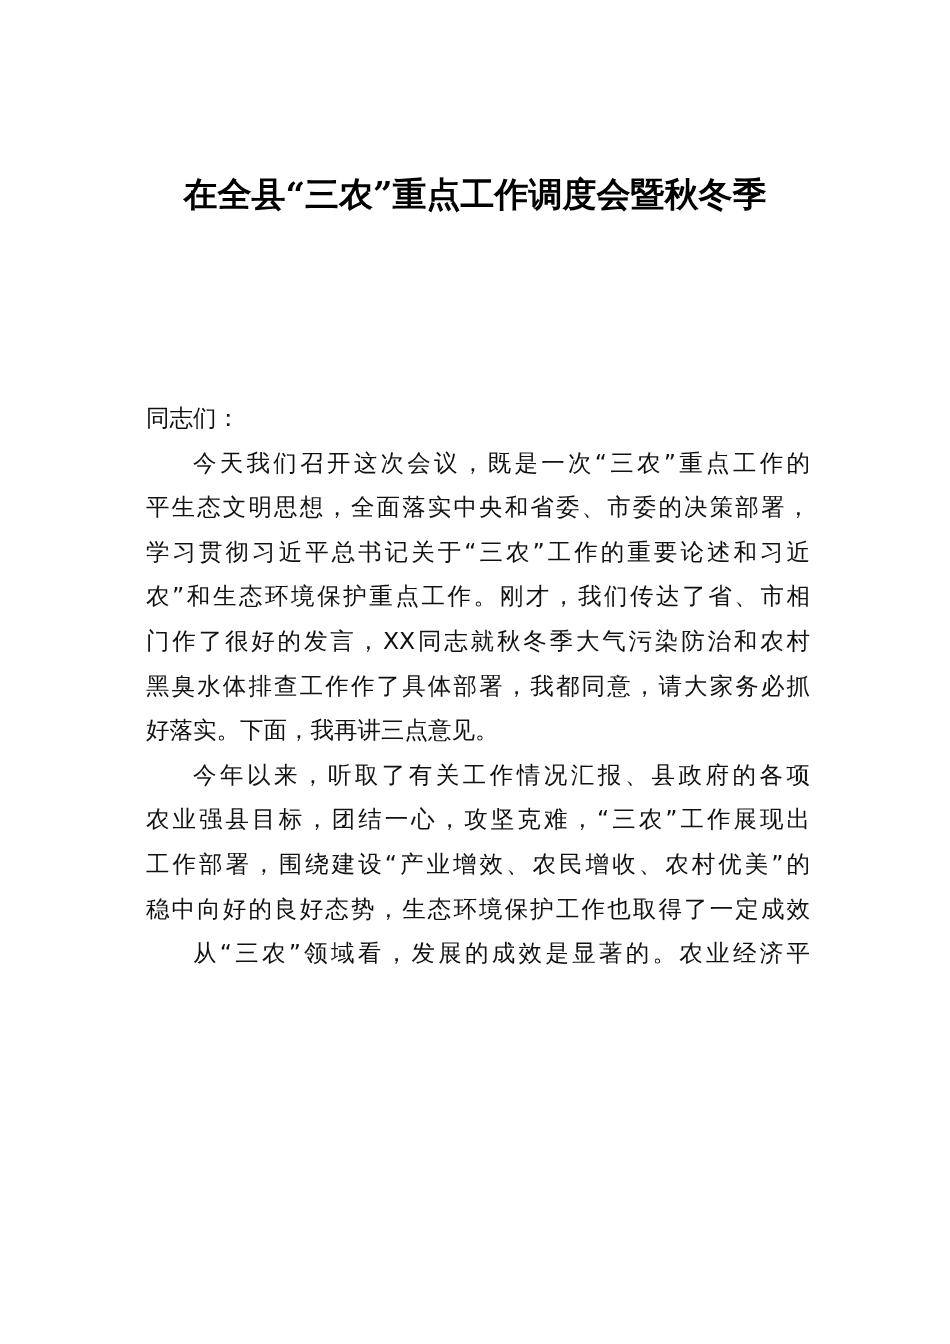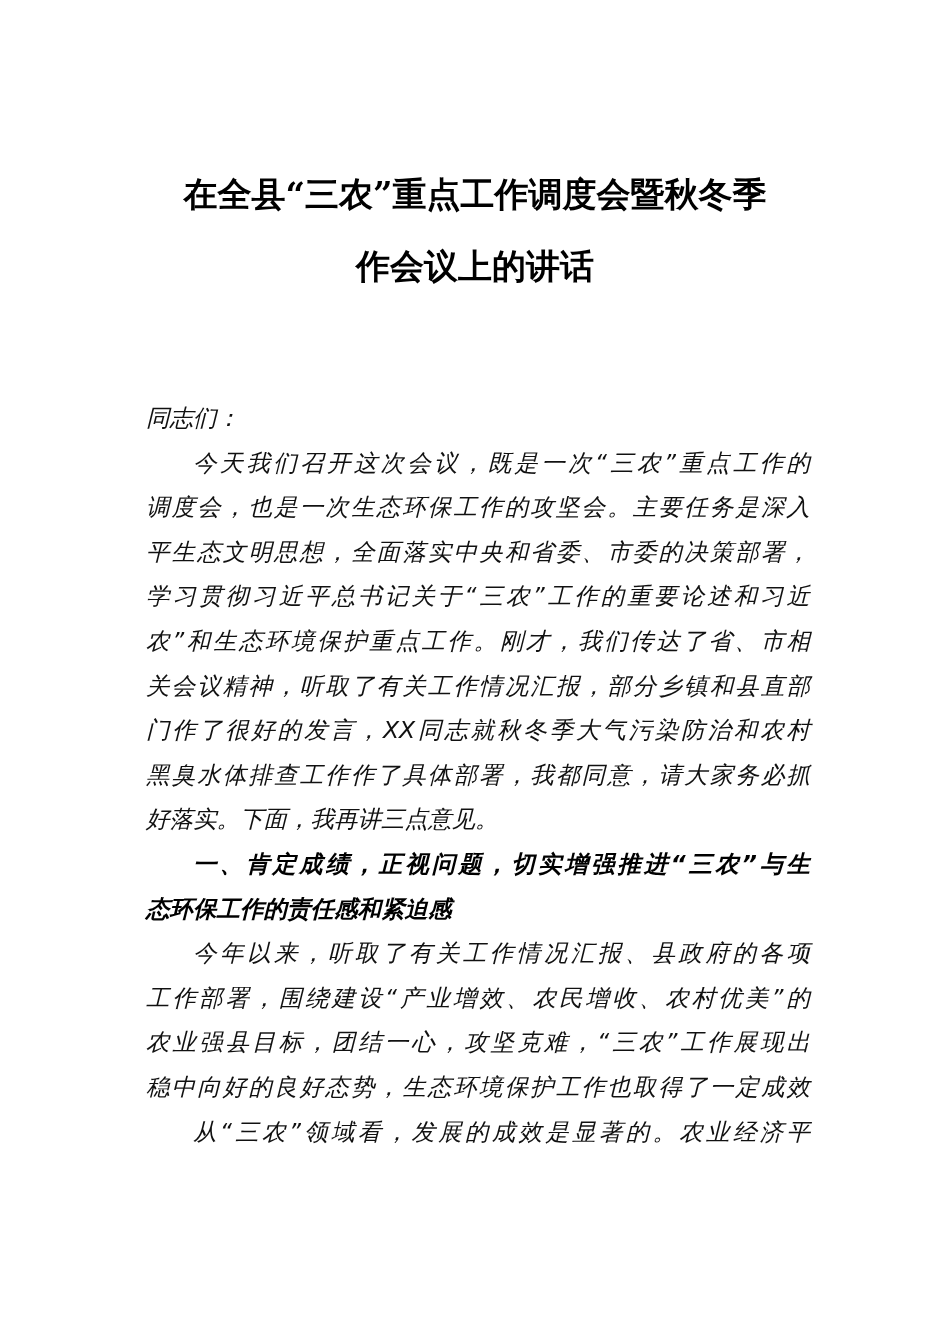--- a/index.html
+++ b/index.html
@@ -47,68 +47,60 @@
       font-size: 23.5px;
       line-height: 44.6px;
       color: #111111;
     }
     .line {
       display: block;
       white-space: nowrap;
       height: 44.6px;
       text-align: justify;
       text-align-last: justify;
-      font-style: italic;
     }
     .line.last {
       text-align-last: left;
     }
     .line.indent {
       padding-left: 47px;
     }
     .line.heading {
       font-weight: bold;
       font-family: "DejaVu Sans", "Liberation Sans", sans-serif;
       color: #000000;
     }
   </style>
 </head>
 <body>
 
 <div class="page">
 
   <div class="title">
     <span class="title-line">在全县“三农”重点工作调度会暨秋冬季</span>
-    <span class="title-line">作会议上的讲话</span>
   </div>
 
   <div class="body-text">
     <span class="line last">同志们：</span>
 
     <div>
       <span class="line indent">今天我们召开这次会议，既是一次“三农”重点工作的</span>
-      <span class="line">调度会，也是一次生态环保工作的攻坚会。主要任务是深入</span>
       <span class="line">平生态文明思想，全面落实中央和省委、市委的决策部署，</span>
       <span class="line">学习贯彻习近平总书记关于“三农”工作的重要论述和习近</span>
       <span class="line">农”和生态环境保护重点工作。刚才，我们传达了省、市相</span>
-      <span class="line">关会议精神，听取了有关工作情况汇报，部分乡镇和县直部</span>
       <span class="line">门作了很好的发言，XX同志就秋冬季大气污染防治和农村</span>
       <span class="line">黑臭水体排查工作作了具体部署，我都同意，请大家务必抓</span>
       <span class="line last">好落实。下面，我再讲三点意见。</span>
     </div>
 
-    <div>
-      <span class="line indent heading">一、肯定成绩，正视问题，切实增强推进“三农”与生</span>
-      <span class="line heading last">态环保工作的责任感和紧迫感</span>
-    </div>
 
     <div>
       <span class="line indent">今年以来，听取了有关工作情况汇报、县政府的各项</span>
+      <span class="line">农业强县目标，团结一心，攻坚克难，“三农”工作展现出</span>
       <span class="line">工作部署，围绕建设“产业增效、农民增收、农村优美”的</span>
-      <span class="line">农业强县目标，团结一心，攻坚克难，“三农”工作展现出</span>
       <span class="line">稳中向好的良好态势，生态环境保护工作也取得了一定成效</span>
     </div>
 
     <div>
       <span class="line indent">从“三农”领域看，发展的成效是显著的。农业经济平</span>
     </div>
   </div>
 
 </div>
 

